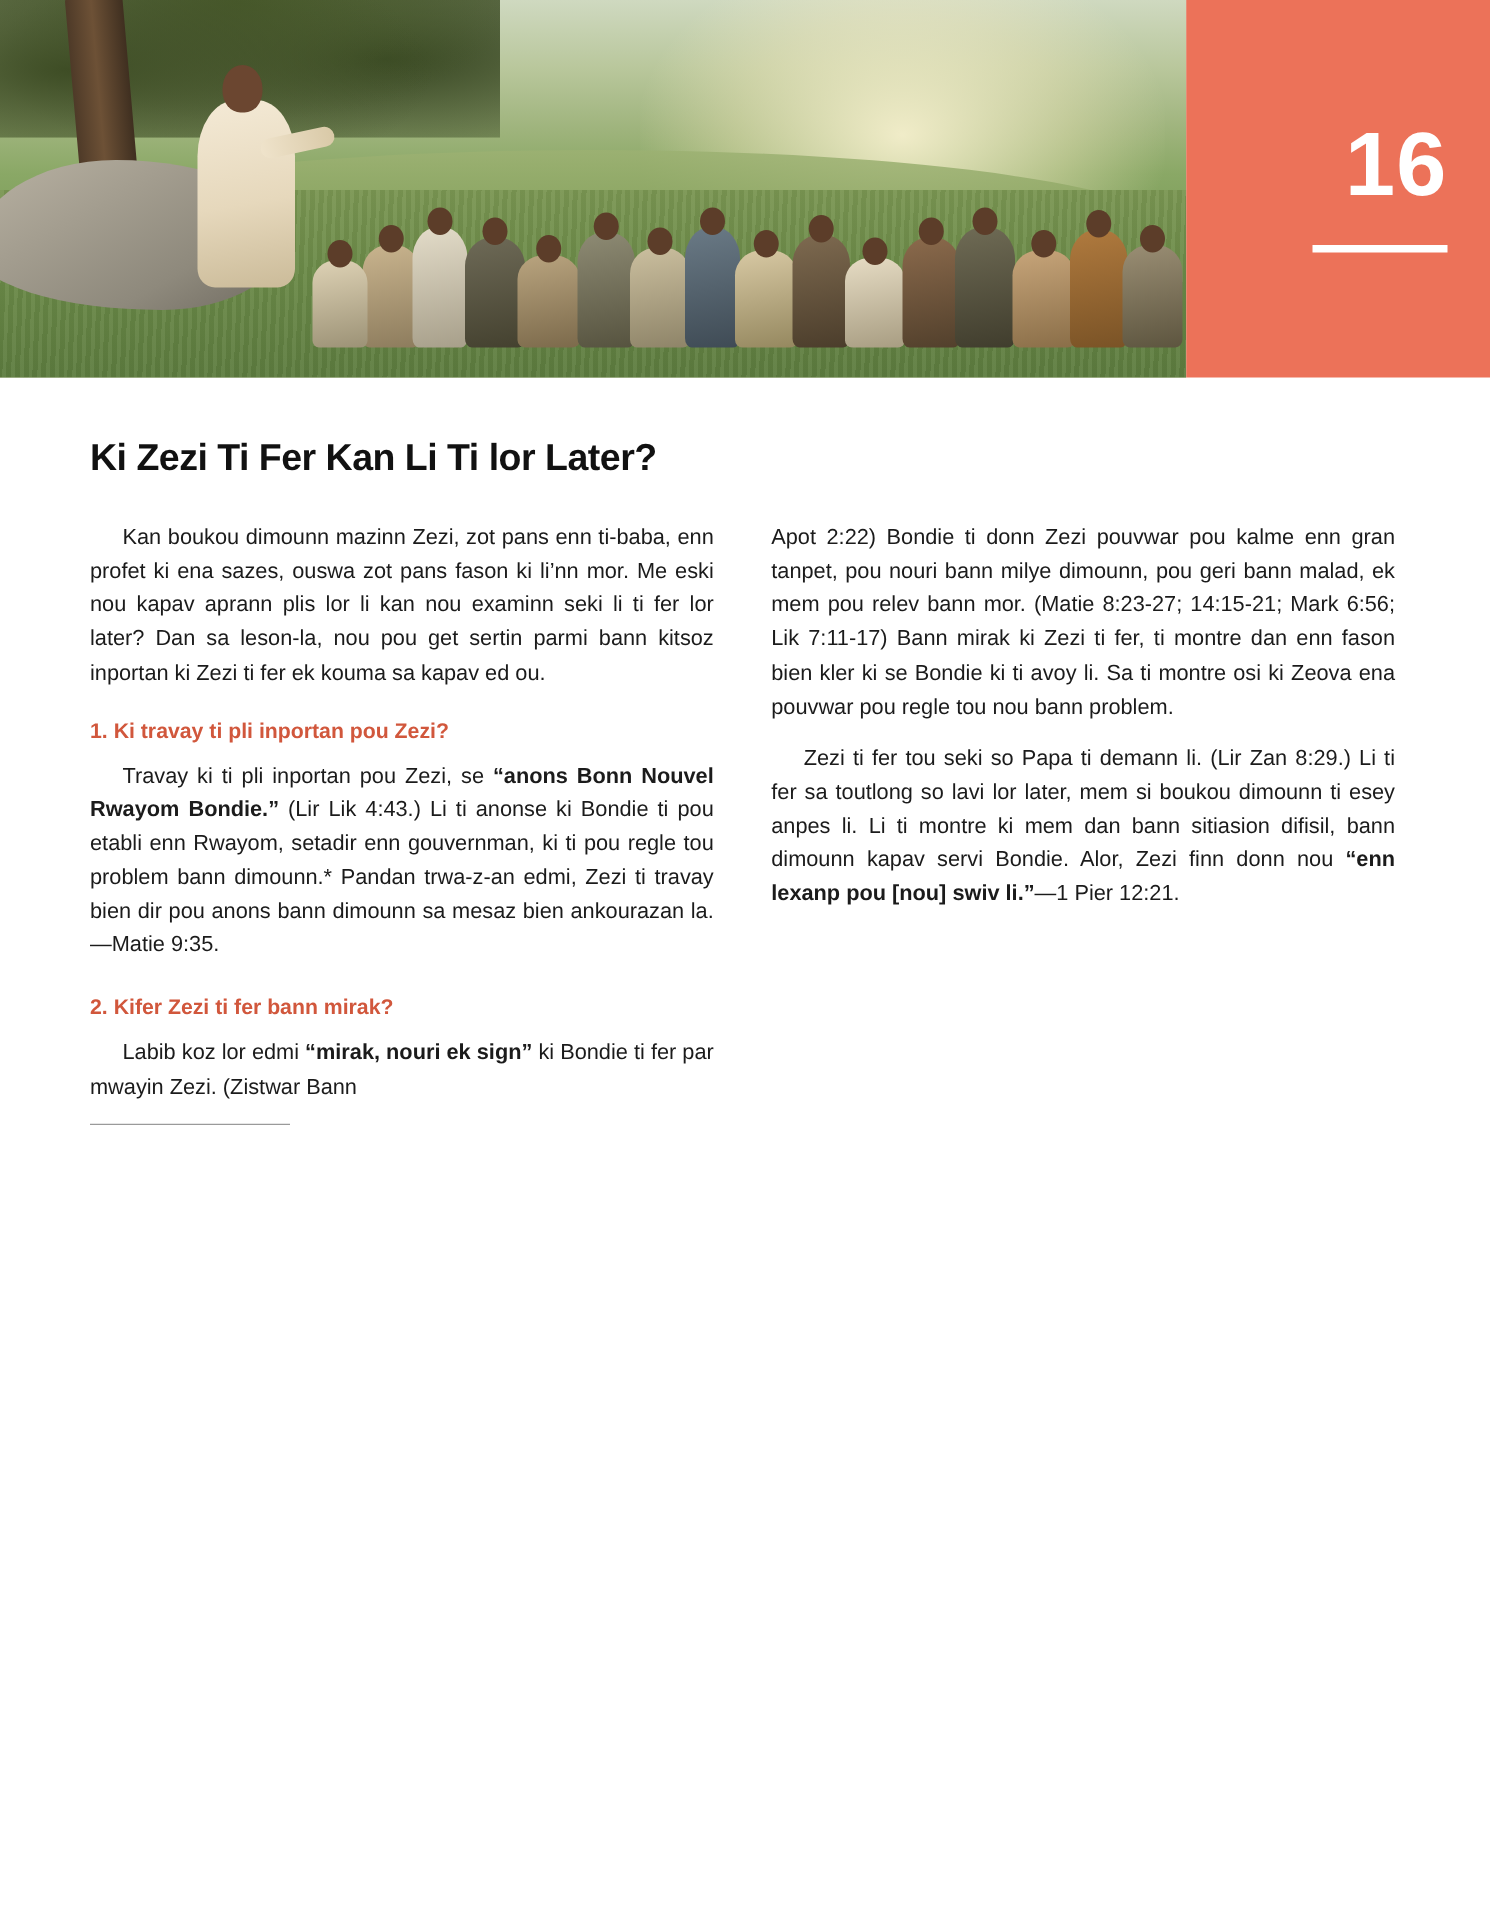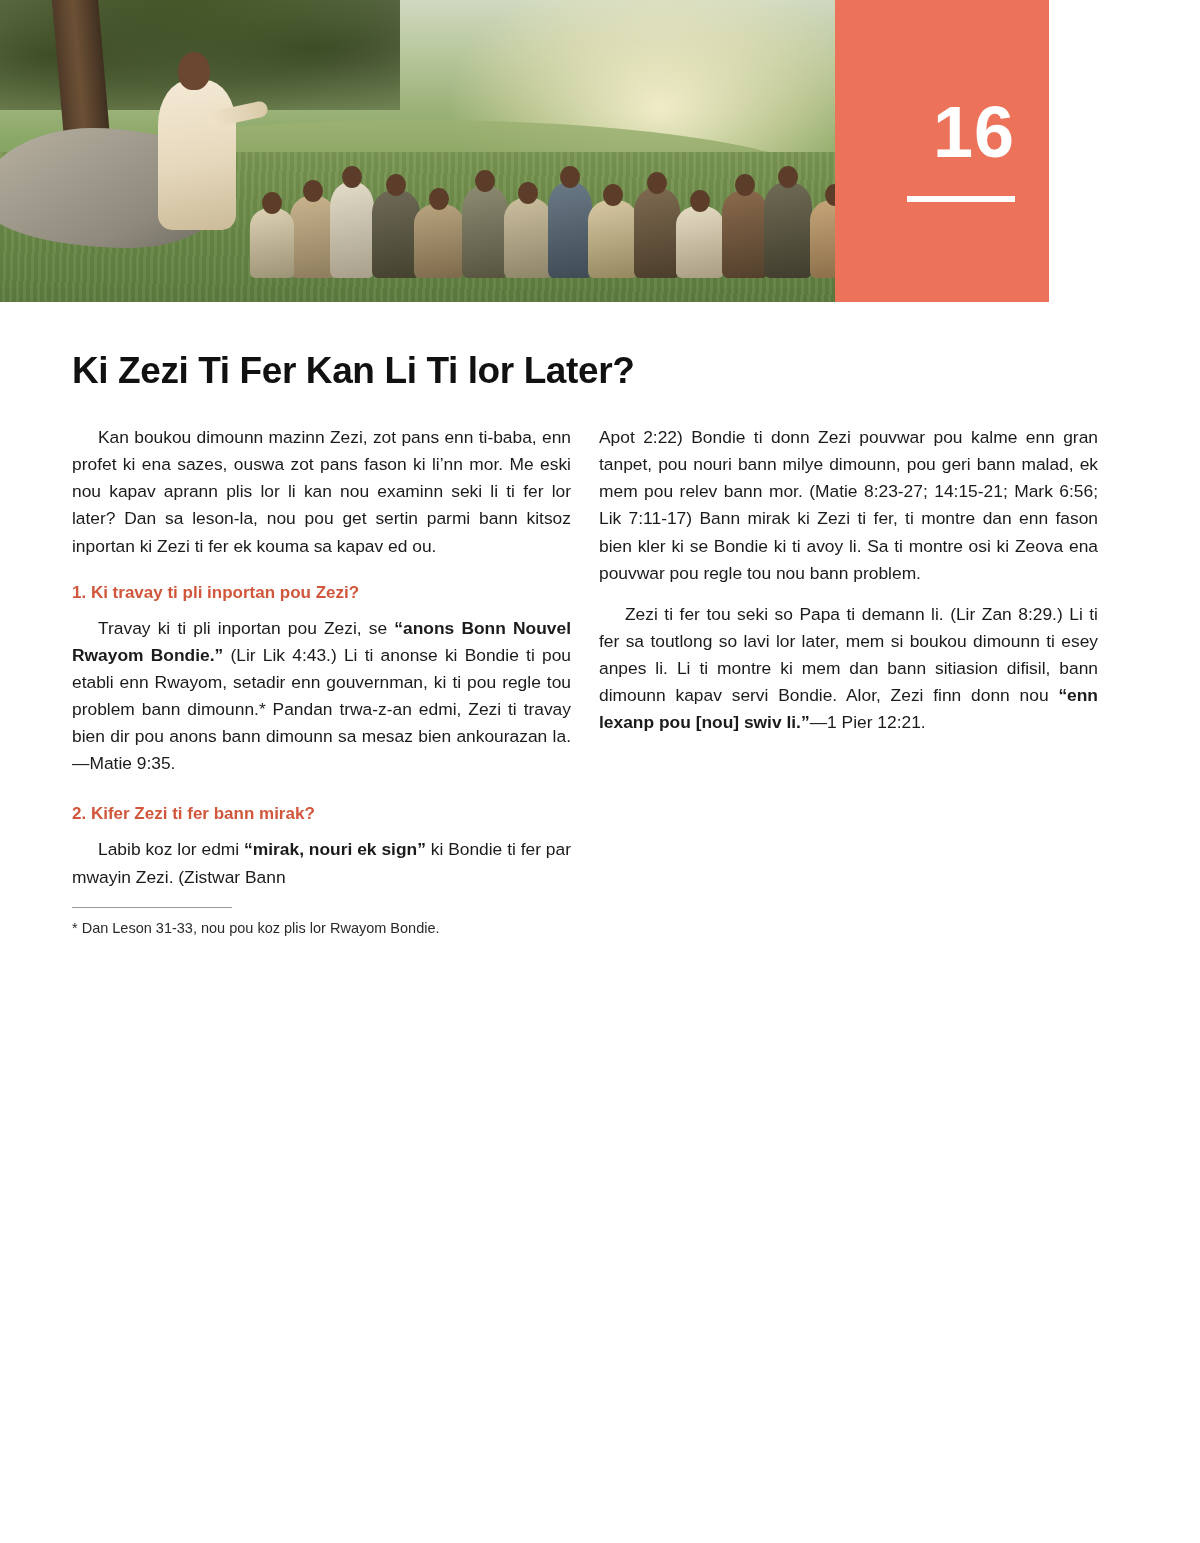--- a/index.html
+++ b/index.html
@@ -13,21 +13,21 @@
     height: 1543px;
     font-family: "Liberation Sans", sans-serif;
     color: #1a1a1a;
     position: relative;
     overflow: hidden;
   }
 
   
   .header {
     position: relative;
-    width: 1049px;
+    width: 1192px;
     height: 302px;
     display: flex;
     align-items: stretch;
   }
   .hero {
     position: relative;
     width: 955px;
     height: 302px;
     overflow: hidden;
     background: #7d8a55;
@@ -178,30 +178,30 @@
     width: 108px;
     height: 6px;
     background: #ffffff;
   }
 
   
   .page {
     padding: 0 72px;
   }
   .title {
-    font-size: 37px;
+    font-size: 30px;
     font-weight: bold;
     letter-spacing: -0.4px;
     margin: 48px 0 32px 0;
     color: #111111;
   }
 
   .columns {
     display: flex;
-    gap: 28px;
+    gap: 46px;
     align-items: flex-start;
   }
   .col {
     width: 499px;
     position: relative;
   }
 
   p.body {
     font-size: 17.4px;
     line-height: 1.56;
@@ -296,21 +296,20 @@
       <p class="body indent">
         <span>Travay ki ti pli inportan pou Zezi, se </span><b>“anons Bonn Nouvel Rwayom Bondie.”</b><span> (Lir Lik 4:43.) Li ti anonse ki Bondie ti pou etabli enn Rwayom, setadir enn gouvernman, ki ti pou regle tou problem bann dimounn.* Pandan trwa-z-an edmi, Zezi ti travay bien dir pou anons bann dimounn sa mesaz bien ankourazan la.—Matie 9:35.</span>
       </p>
 
       <h2 class="qhead">2. Kifer Zezi ti fer bann mirak?</h2>
       <p class="body indent">
         <span>Labib koz lor edmi </span><b>“mirak, nouri ek sign”</b><span> ki Bondie ti fer par mwayin Zezi. (Zistwar Bann</span>
       </p>
 
       <div class="footnote-rule"></div>
-      <p class="footnote">* Dan Leson 31-33, nou pou koz plis lor Rwayom Bondie.</p>
     </div>
 
     <div class="col">
       <p class="body">
         <span>Apot 2:22) Bondie ti donn Zezi pouvwar pou kalme enn gran tanpet, pou nouri bann milye dimounn, pou geri bann malad, ek mem pou relev bann mor. (Matie 8:23-27; 14:15-21; Mark 6:56; Lik 7:11-17) Bann mirak ki Zezi ti fer, ti montre dan enn fason bien kler ki se Bondie ki ti avoy li. Sa ti montre osi ki Zeova ena pouvwar pou regle tou nou bann problem.</span>
       </p>
 
       <p class="body indent">
         <span>Zezi ti fer tou seki so Papa ti demann li. (Lir Zan 8:29.) Li ti fer sa toutlong so lavi lor later, mem si boukou dimounn ti esey anpes li. Li ti montre ki mem dan bann sitiasion difisil, bann dimounn kapav servi Bondie. Alor, Zezi finn donn nou </span><b>“enn lexanp pou [nou] swiv li.”</b><span>—1 Pier 12:21.</span>
       </p>

